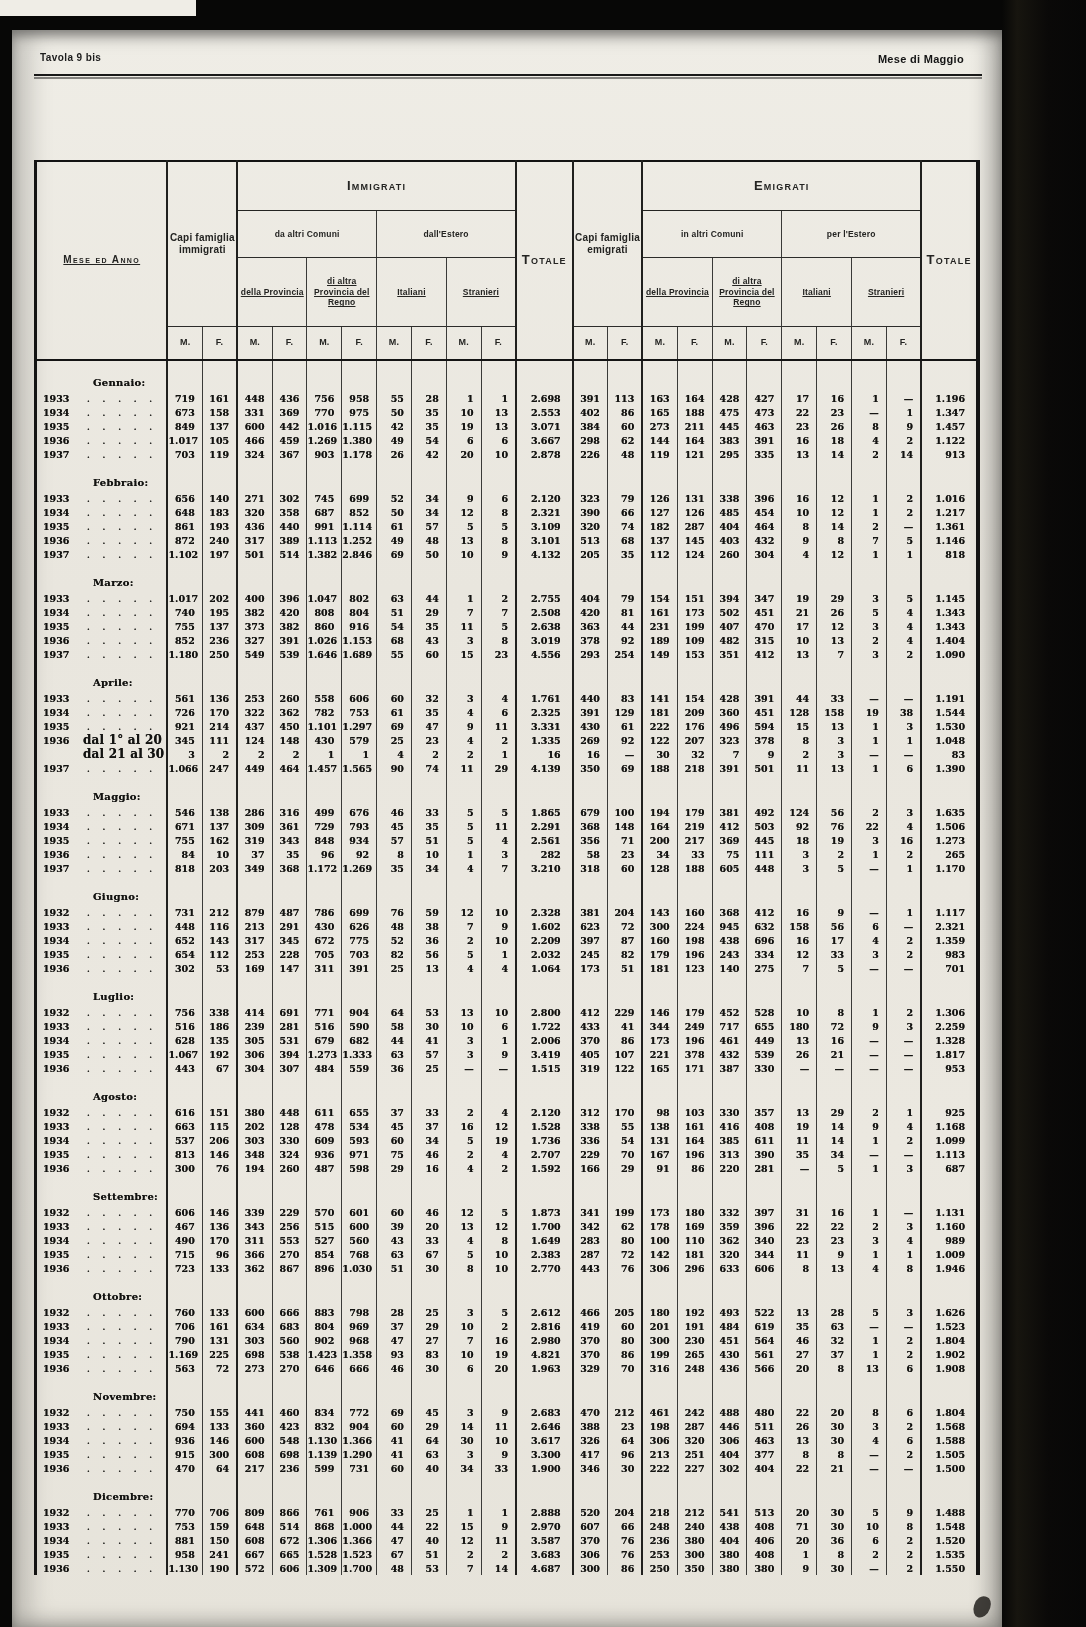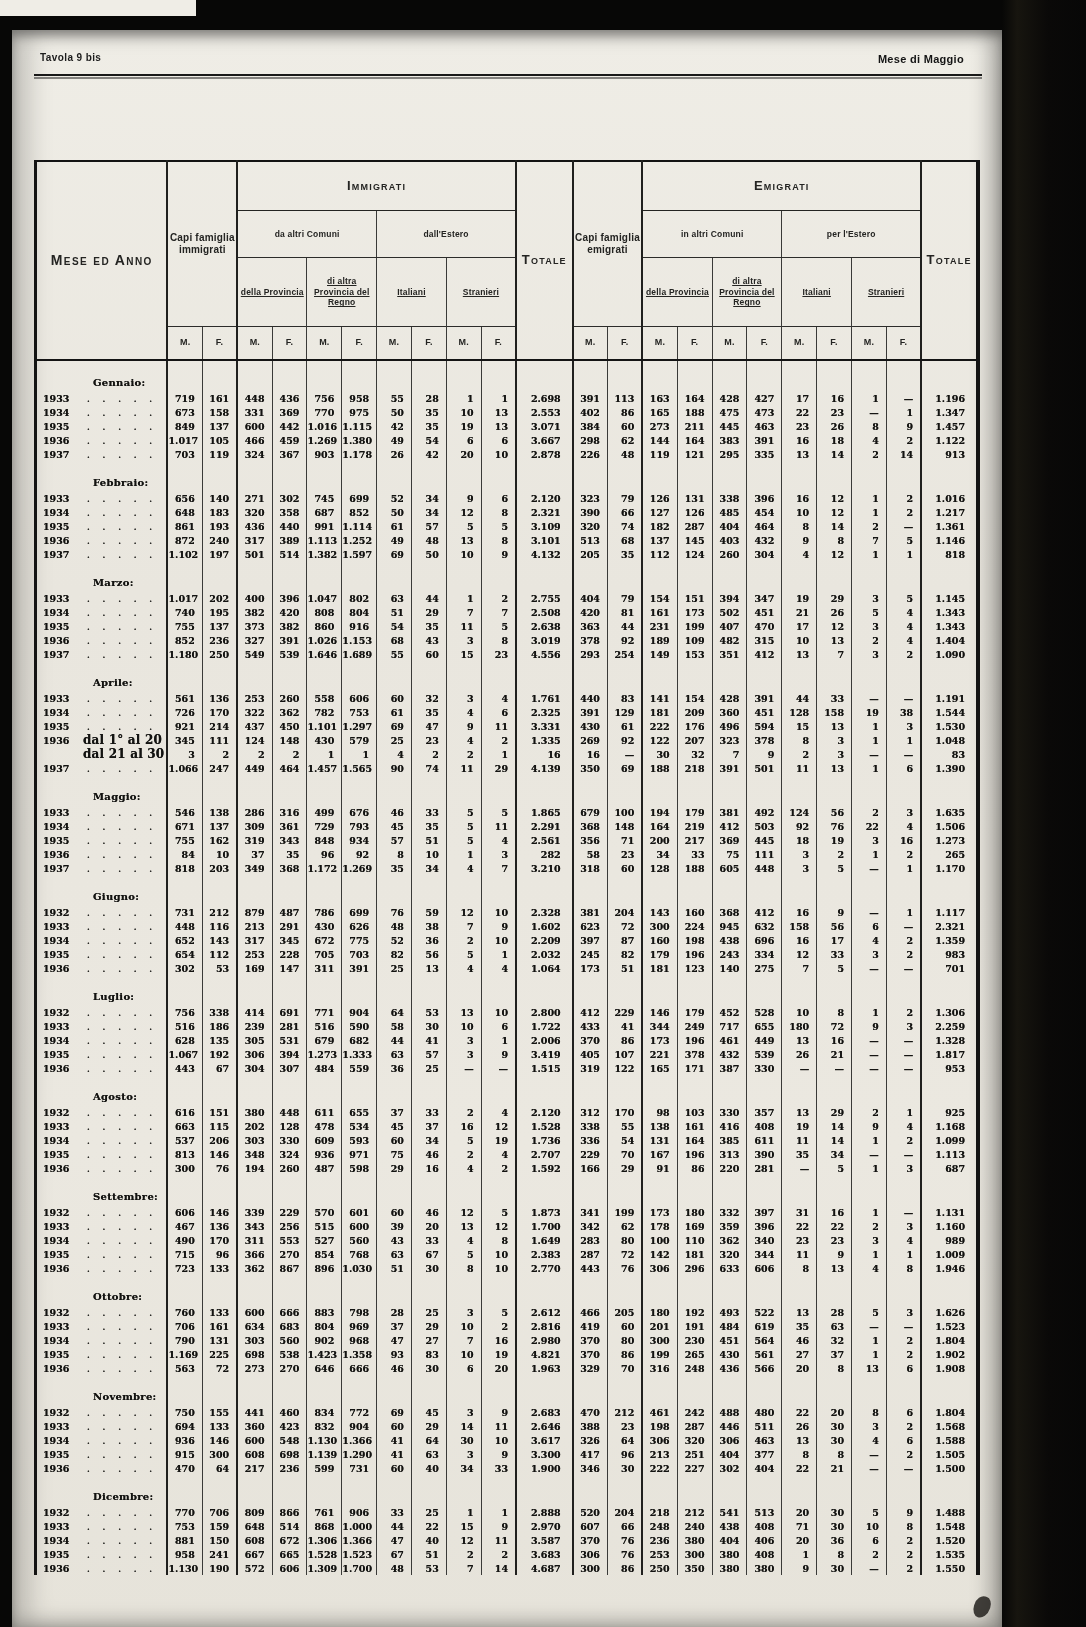--- a/index.html
+++ b/index.html
@@ -39,21 +39,21 @@
     padding:2px 1px;letter-spacing:.2px;white-space:normal;line-height:1.25;
   }
   .sc{font-variant:small-caps;letter-spacing:1.2px;font-size:13px;}
   .bl1{border-left:1px solid #3a3a38;}
   .bl2{border-left:2px solid #20201e;}
   .h1 th{height:44px;}
   .h2 th{height:42px;border-bottom:1px solid #2c2c2a;margin-top:40px;}
   .h3 th{height:64px;text-decoration:underline;}
   .h4 th{height:28px;border-top:1px solid #2c2c2a;border-bottom:2px solid #141414;font-size:9px;}
   .th-group{border-bottom:1.5px solid #242422;}
-  .th-mese{font-variant:small-caps;font-size:14px;letter-spacing:1.4px;border-bottom:2px solid #141414;}
+  .th-mese{font-variant:small-caps;font-size:10px;letter-spacing:1.4px;border-bottom:2px solid #141414;text-decoration:underline;}
   .th-tot{border-bottom:2px solid #141414;}
   .th-capi{font-size:10px;}
 
   tbody td{
     font:700 9.5px "DejaVu Serif",serif;color:#131311;
     text-align:right;padding:0 7px 0 0;height:14px;
     text-shadow:0 0 .5px rgba(20,20,18,.8);
   }
   tbody td.c-label{text-align:left;padding:0 0 0 6px;display:table-cell;}
   tbody tr.month-row td{height:27px;vertical-align:bottom;}
@@ -425,21 +425,21 @@
             <td class="c-num bl1">5</td>
             <td class="c-num bl2 c-tot">1.146</td>
           </tr>
           <tr class="data-row">
             <td class="c-label"><span class="yr">1937</span><span class="dots">. . . . .</span></td>
             <td class="c-num bl2">1.102</td>
             <td class="c-num bl1">197</td>
             <td class="c-num bl2">501</td>
             <td class="c-num bl1">514</td>
             <td class="c-num bl1">1.382</td>
-            <td class="c-num bl1">1.597</td>
+            <td class="c-num bl1">2.846</td>
             <td class="c-num bl1">69</td>
             <td class="c-num bl1">50</td>
             <td class="c-num bl1">10</td>
             <td class="c-num bl1">9</td>
             <td class="c-num bl2 c-tot">4.132</td>
             <td class="c-num bl2">205</td>
             <td class="c-num bl1">35</td>
             <td class="c-num bl2">112</td>
             <td class="c-num bl1">124</td>
             <td class="c-num bl1">260</td>

